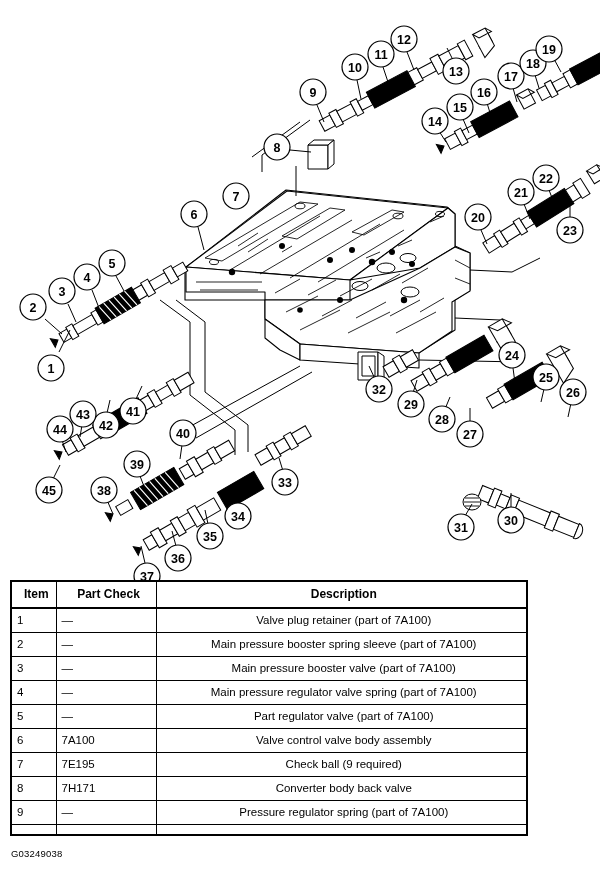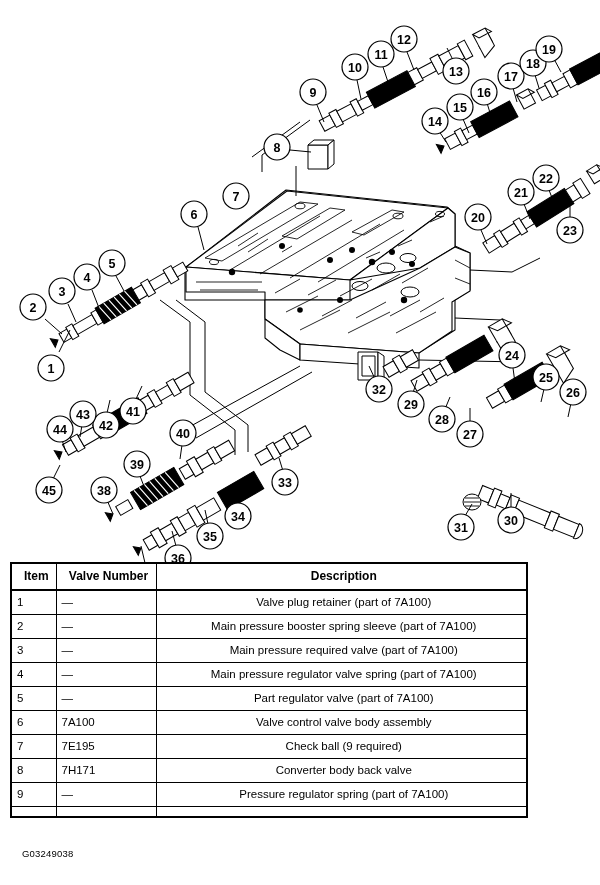--- a/index.html
+++ b/index.html
@@ -3,21 +3,21 @@
 <meta charset="utf-8">
 <style>
   html,body{margin:0;padding:0;background:#ffffff;}
   body{width:600px;height:885px;position:relative;font-family:"Liberation Sans",sans-serif;overflow:hidden;}
 
   
   #diagram-area{position:absolute;left:0;top:0;width:600px;height:592px;}
   #diagram-svg{position:absolute;left:0;top:0;}
 
   
-  #parts-table-wrap{position:absolute;left:10px;top:562px;width:518px;}
+  #parts-table-wrap{position:absolute;left:10px;top:580px;width:518px;}
   table.parts{border-collapse:collapse;width:518px;table-layout:fixed;
               border:2.5px solid #000;background:#fff;}
   table.parts th,table.parts td{
       border:1px solid #000;
       font-size:11.5px;
       color:#000;
       padding:0 0 0 5px;
       height:23px;
       vertical-align:middle;
       line-height:23px;
@@ -34,21 +34,21 @@
   col.c-part{width:100px;}
   col.c-desc{width:371px;}
   th.h-item,th.h-part{text-align:center;}
   th.h-desc{text-align:center;margin-left:6px;}
   td.t-item{text-align:left;}
   td.t-part{text-align:left;}
   td.t-desc{text-align:center;}
   tr.partial-row td{height:9px;line-height:9px;border-bottom:none;}
 
   
-  #figure-code{position:absolute;left:22px;top:848px;font-size:9.5px;
+  #figure-code{position:absolute;left:11px;top:848px;font-size:9.5px;
                letter-spacing:.2px;color:#000;font-family:"Liberation Sans",sans-serif;}
 
   .cal-text{font-family:"Liberation Sans",sans-serif;font-size:12.5px;font-weight:bold;fill:#000;}
 </style>
 </head>
 <body>
 
 <div id="diagram-area">
   <svg id="diagram-svg" width="600" height="592" viewBox="0 0 600 592">
     <defs>
@@ -543,39 +543,39 @@
 <div id="parts-table-wrap">
   <table class="parts">
     <colgroup>
       <col class="c-item">
         <col class="c-part">
         <col class="c-desc">
     </colgroup>
     <thead>
       <tr>
         <th class="h-item">Item</th>
-        <th class="h-part">Valve Number</th>
+        <th class="h-part">Part Check</th>
         <th class="h-desc">Description</th>
       </tr>
     </thead>
     <tbody id="parts-body">
         <tr>
           <td class="t-item">1</td>
           <td class="t-part">—</td>
           <td class="t-desc">Valve plug retainer (part of 7A100)</td>
         </tr>
         <tr>
           <td class="t-item">2</td>
           <td class="t-part">—</td>
           <td class="t-desc">Main pressure booster spring sleeve (part of 7A100)</td>
         </tr>
         <tr>
           <td class="t-item">3</td>
           <td class="t-part">—</td>
-          <td class="t-desc">Main pressure required valve (part of 7A100)</td>
+          <td class="t-desc">Main pressure booster valve (part of 7A100)</td>
         </tr>
         <tr>
           <td class="t-item">4</td>
           <td class="t-part">—</td>
           <td class="t-desc">Main pressure regulator valve spring (part of 7A100)</td>
         </tr>
         <tr>
           <td class="t-item">5</td>
           <td class="t-part">—</td>
           <td class="t-desc">Part regulator valve (part of 7A100)</td>

